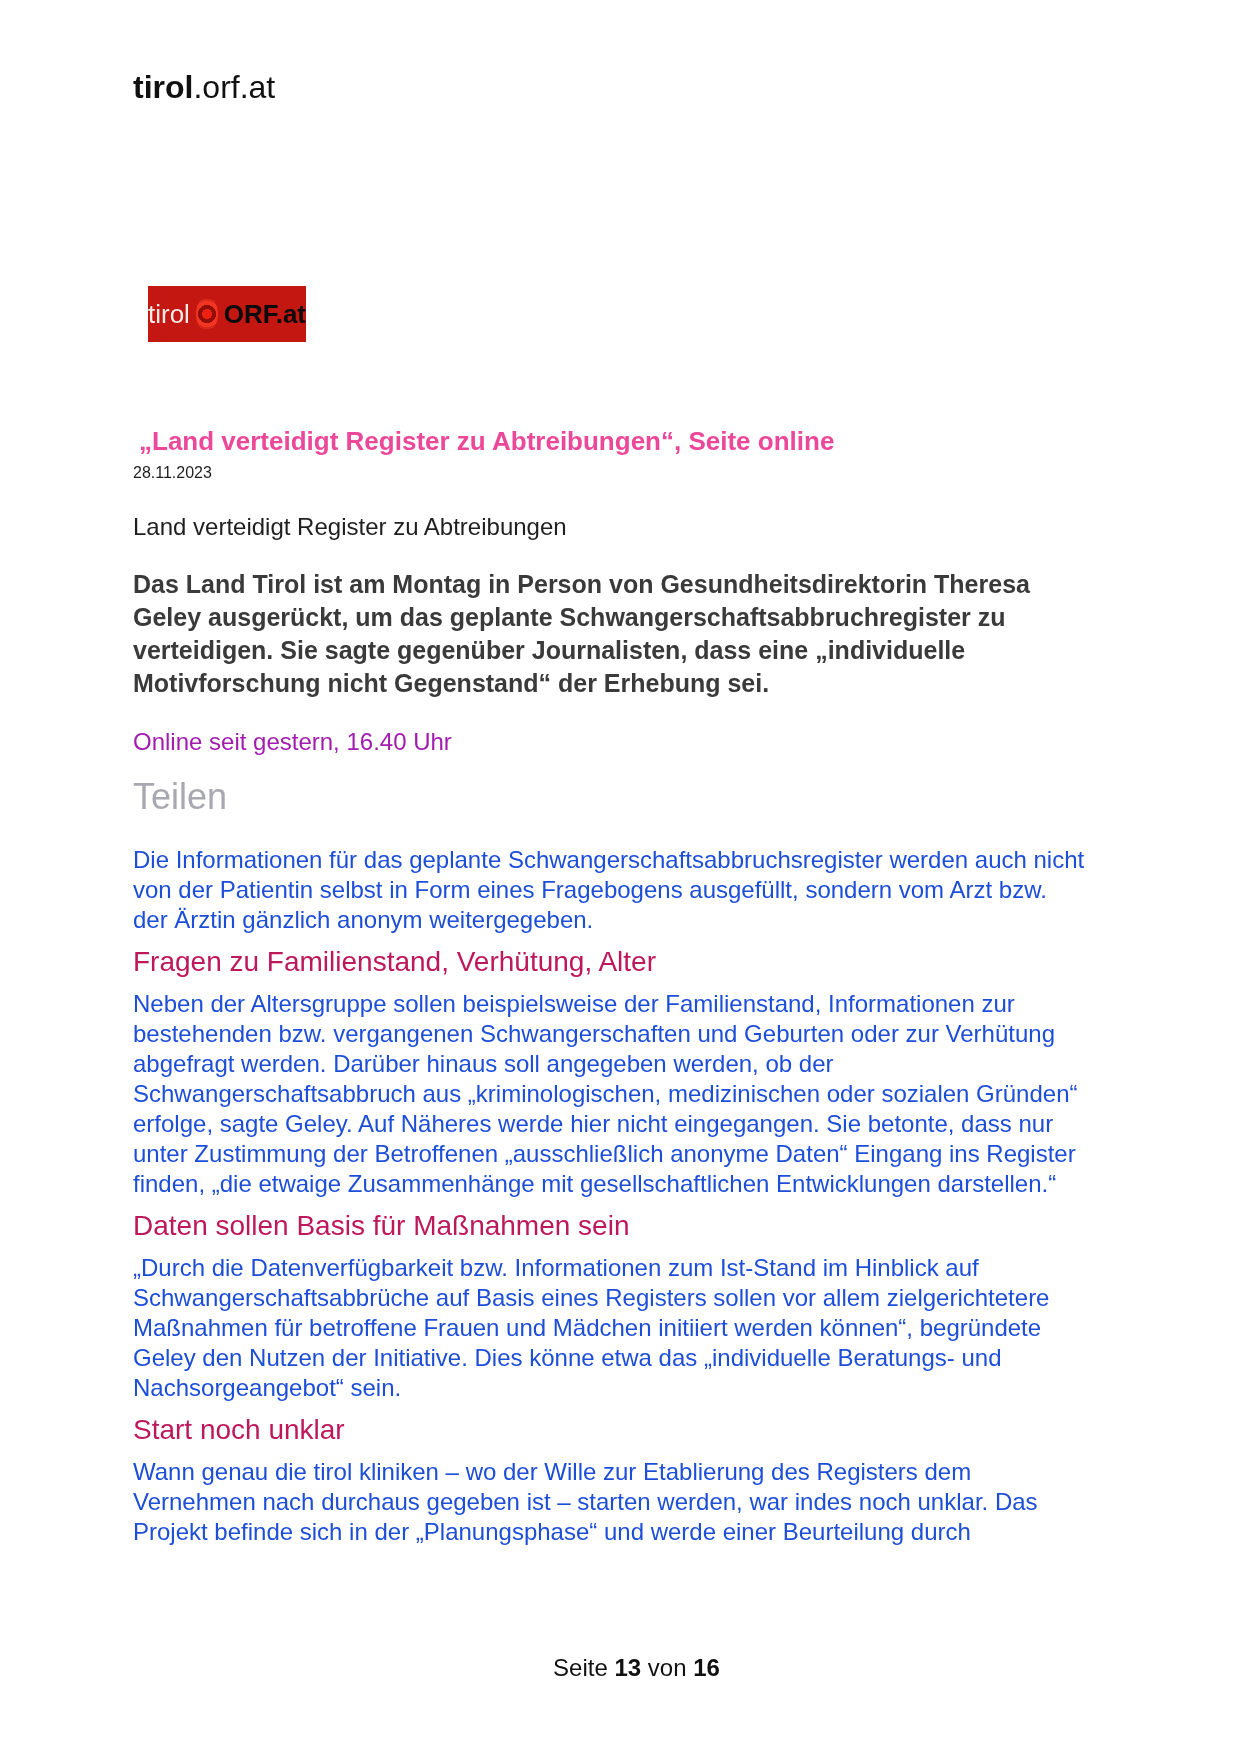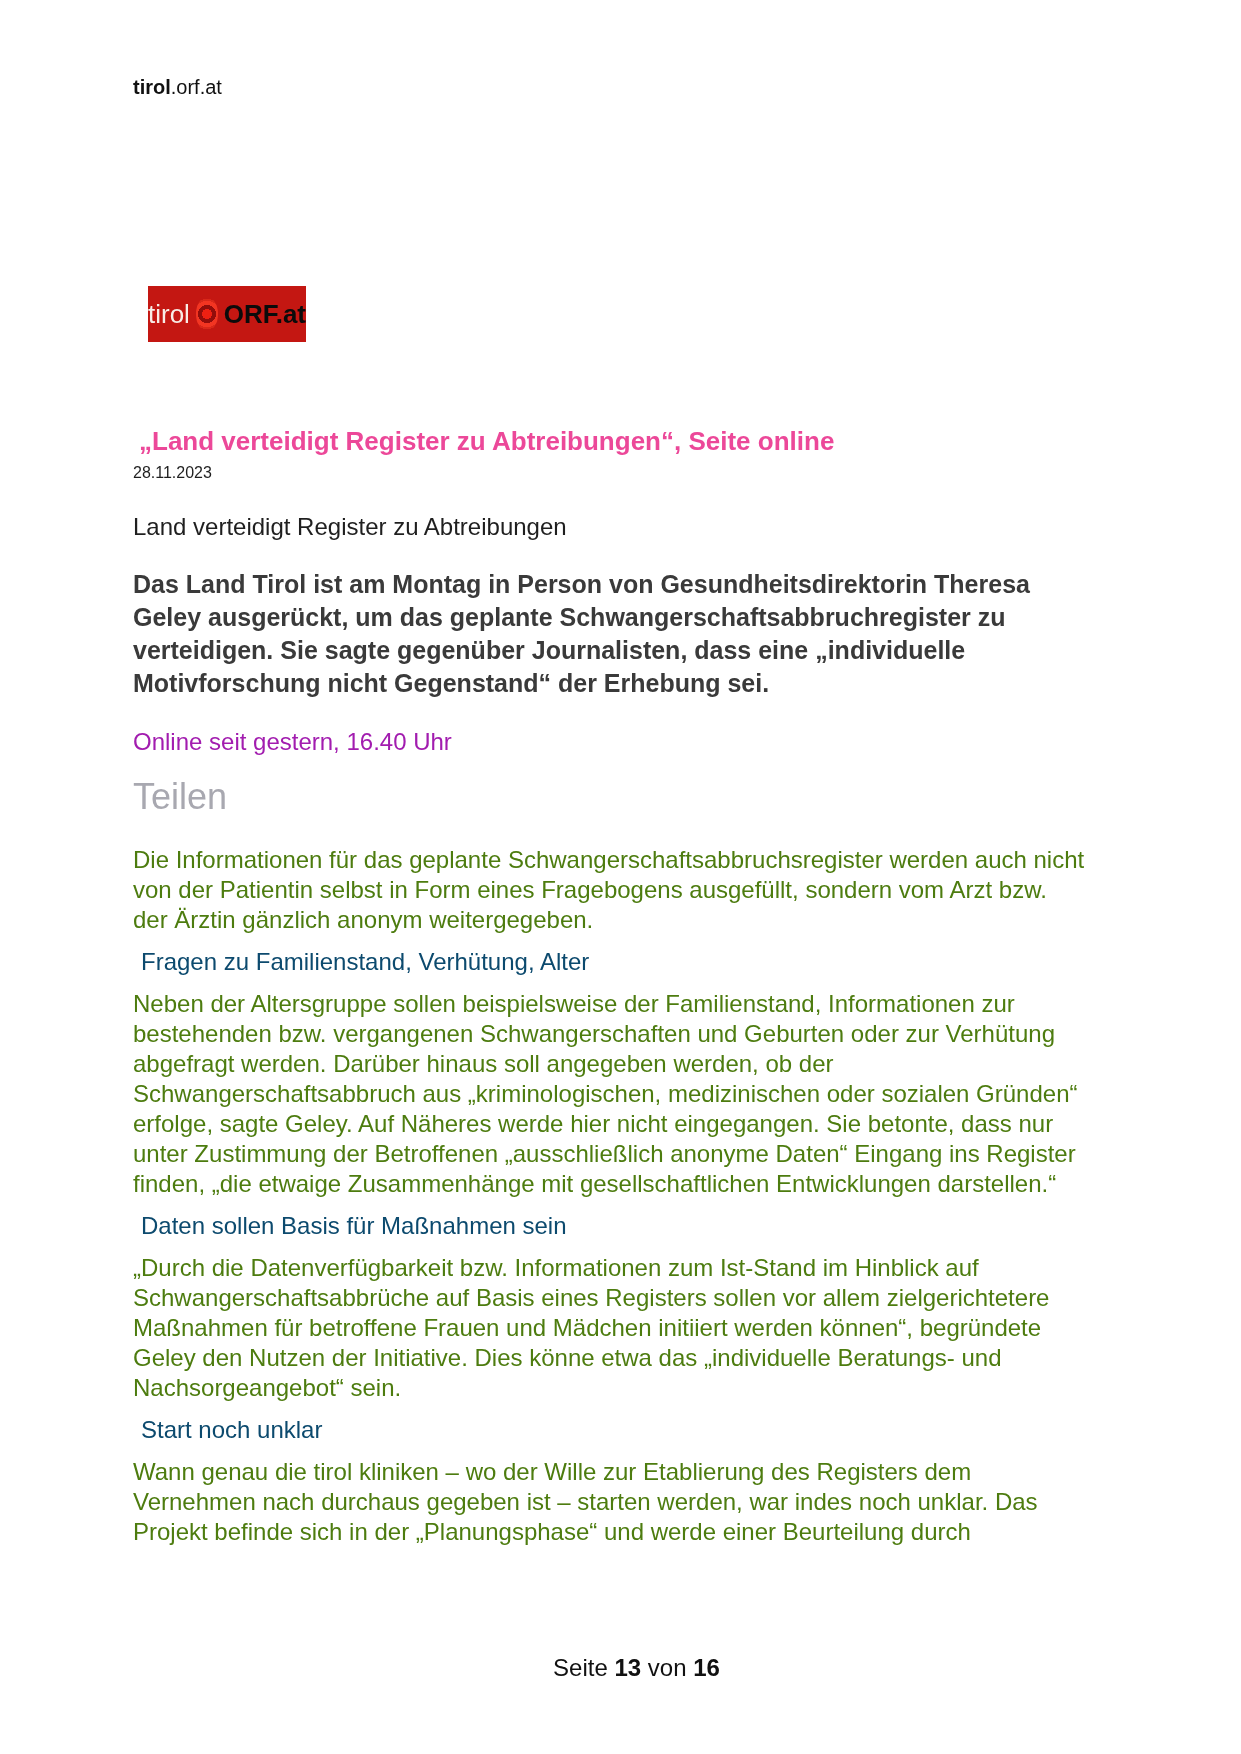--- a/index.html
+++ b/index.html
@@ -13,21 +13,21 @@
     height: 1754px;
     background: #ffffff;
     font-family: "Liberation Sans", sans-serif;
     color: #1f1f1f;
     box-sizing: border-box;
     padding: 73px 140px 0 133px;
     overflow: hidden;
   }
   
   .site-header {
-    font-size: 20px;
+    font-size: 32px;
     line-height: 28px;
     color: #111111;
   }
   .site-header .bold { font-weight: bold; }
 
   
   .logo {
     margin-top: 185px;
     margin-left: 15px;
     width: 158px;
@@ -97,29 +97,29 @@
     margin: 24px 0 0 0;
     font-size: 36px;
     line-height: 32px;
     color: #a8a8b0;
   }
   .body-p {
     margin: 12px 0 0 0;
     width: 952px;
     font-size: 24px;
     line-height: 30px;
-    color: #4d7c0f;
+    color: #1d4ed8;
   }
   .body-p.first { margin-top: 32px; }
   .body-h {
-    margin: 12px 0 0 8px;
+    margin: 12px 0 0 0;
     width: 952px;
-    font-size: 24px;
+    font-size: 28px;
     line-height: 30px;
-    color: #0c4a6e;
+    color: #be185d;
   }
 
   
   .page-footer {
     position: absolute;
     left: 16px;
     top: 1653px;
     width: 1241px;
     text-align: center;
     font-size: 24px;

